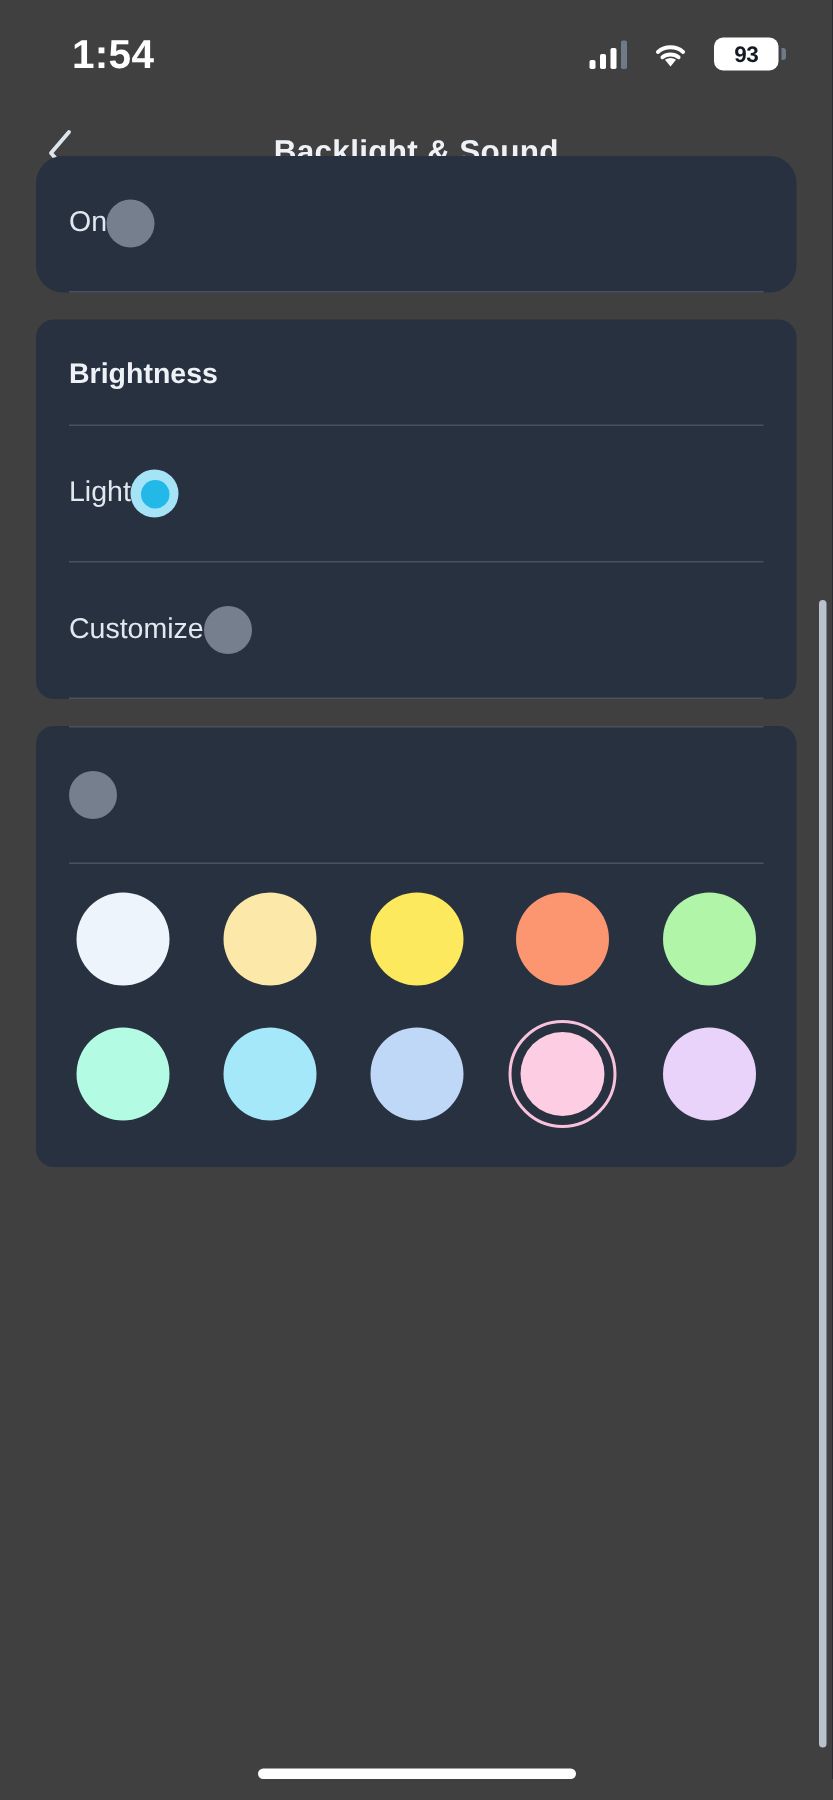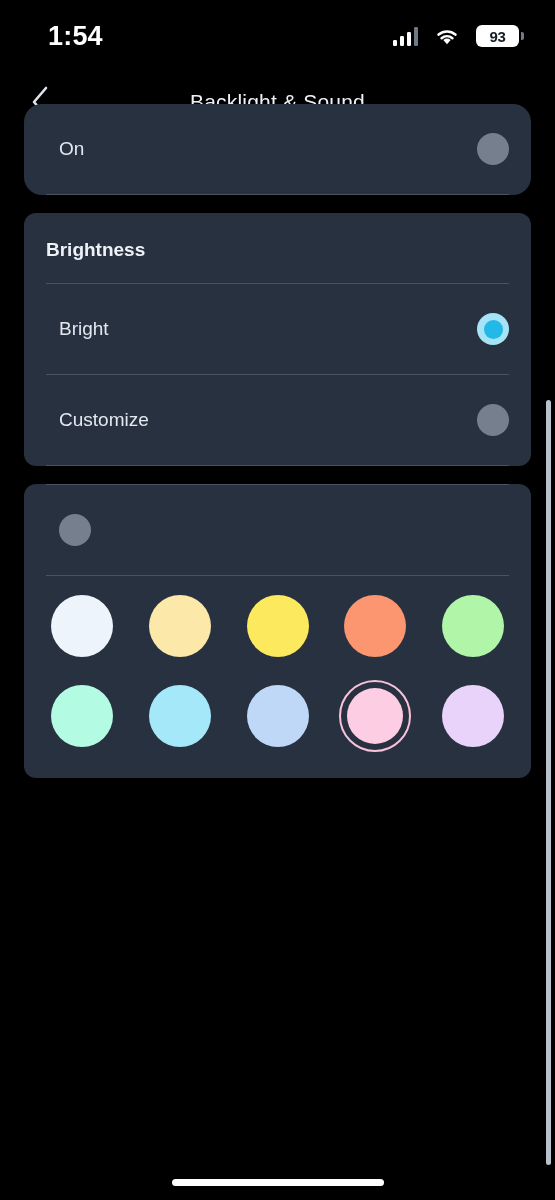--- a/index.html
+++ b/index.html
@@ -2,21 +2,21 @@
 <html><head>
 <meta charset="utf-8">
 <style>
   * { margin:0; padding:0; box-sizing:border-box; }
   html, body {
     width:555px; height:1200px;
     background:#141a24;
     font-family:"Liberation Sans", sans-serif;
     overflow:hidden;
   }
-  .phone { position:relative; width:555px; height:1200px; background:#000000; }
+  .phone { position:relative; width:555px; height:1200px; background:#404040; }
 
   
   .statusbar {
     height:72px; display:flex; align-items:center;
     justify-content:space-between; padding:0 36px 0 48px;
   }
   .sb-time { color:#ffffff; font-size:27px; font-weight:600; letter-spacing:.2px; }
   .sb-right { display:flex; align-items:center; gap:16px; }
 
   .signal { display:flex; align-items:flex-end; gap:2.5px; height:19px; }
@@ -39,21 +39,21 @@
   }
 
   
   .navbar { height:60px; position:relative; display:flex; align-items:center; }
   .back-btn {
     position:absolute; left:16px; width:48px; height:48px;
     display:flex; align-items:center; justify-content:center; cursor:pointer;
   }
   .nav-title {
     width:100%; text-align:center; color:#eef2f7;
-    font-size:21px; font-weight:400; letter-spacing:.2px;
+    font-size:21px; font-weight:700; letter-spacing:.2px;
   }
 
   
   .scroll { position:absolute; top:132px; left:0; right:0; bottom:0; }
 
   .card {
     margin:0 24px 18px 24px; background:#28313f;
     border-radius:12px; padding:0 22px;
   }
   .card.first { margin-top:-28px; border-radius:18px; }
@@ -64,21 +64,21 @@
   }
   .help-icon {
     width:21px; height:21px; border-radius:50%;
     border:1.6px solid #9aa4b2; color:#9aa4b2;
     font-size:13px; line-height:18px; text-align:center;
     font-weight:600; cursor:pointer; flex:none;
   }
 
   .row {
     height:90px; display:flex; align-items:center;
-    justify-content:space-between; cursor:pointer;margin-left:13px;
+    justify-content:flex-start; cursor:pointer;
   }
   .row-label { font-size:19px; color:#e2e8f0; font-weight:400; }
 
   .divider { height:1px; background:#49525f; }
 
   .radio { width:32px; height:32px; border-radius:50%; flex:none; }
   .radio.off { background:#767f8e; }
   .radio.on {
     background:#a5e3f7;
     display:flex; align-items:center; justify-content:center;
@@ -156,21 +156,21 @@
         <span class="radio off"></span>
       </div>
       <div class="divider"></div>
     </div>
 
     <div class="card">
       <div class="card-title">Brightness</div>
       <div class="divider"></div>
 
       <div class="row">
-        <span class="row-label">Bright</span>
+        <span class="row-label">Light</span>
         <span class="radio on"></span>
       </div>
       <div class="divider"></div>
 
       <div class="row">
         <span class="row-label">Customize</span>
         <span class="radio off"></span>
       </div>
       <div class="divider"></div>
 

